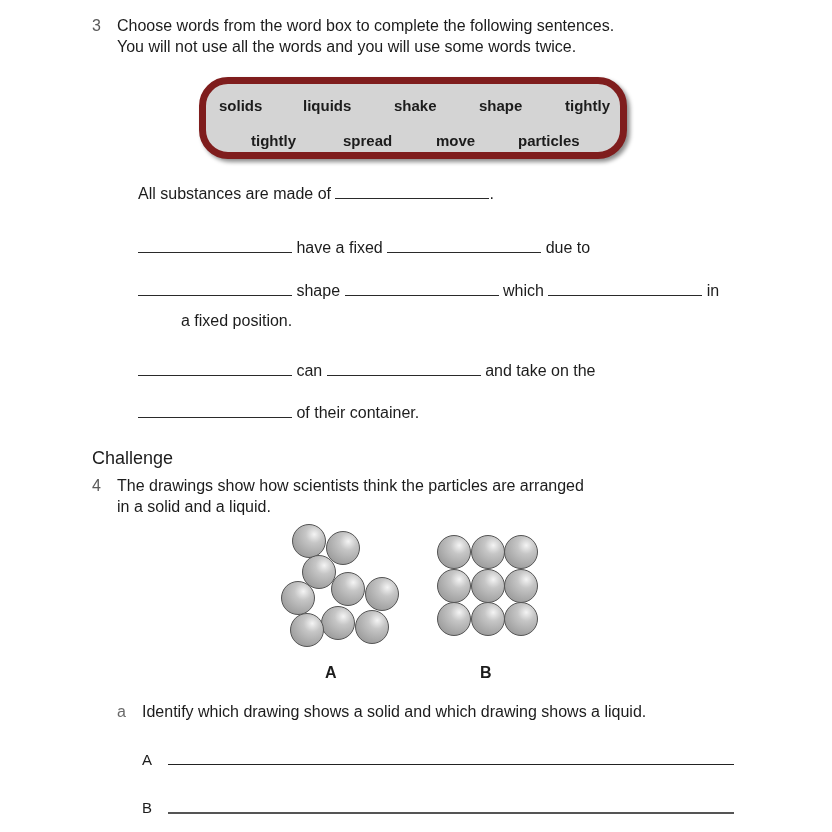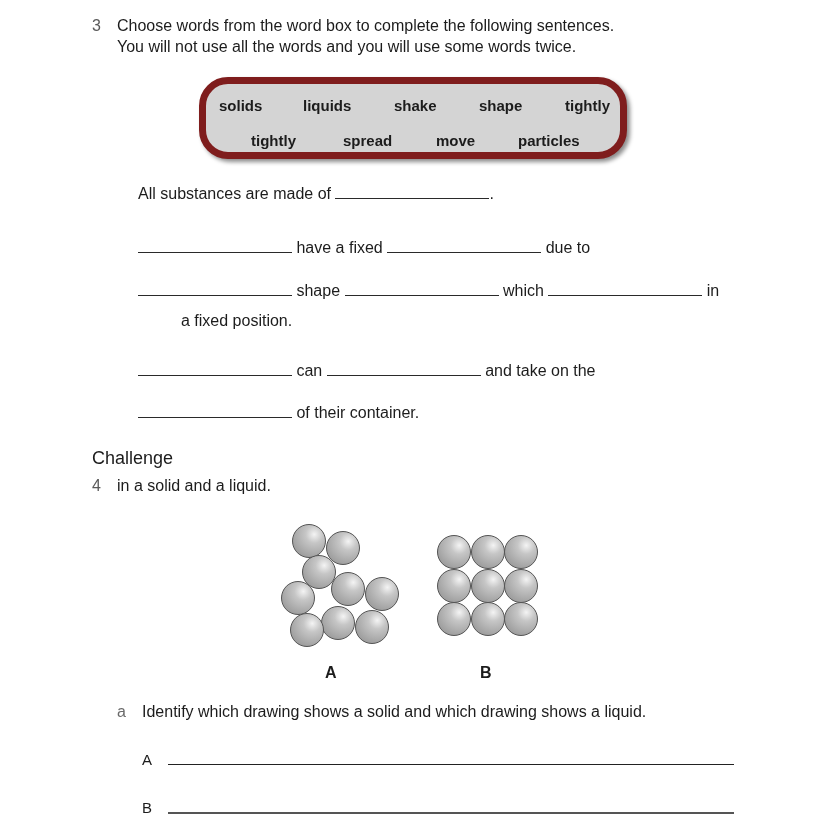--- a/index.html
+++ b/index.html
@@ -71,20 +71,21 @@
 <div class="sline" style="top:310px;margin-left:43px;"><span>a fixed position.</span></div>
 
 <div class="sline" style="top:360px;"><span class="blank"></span> <span>can</span> <span class="blank"></span> <span>and take on the</span></div>
 
 <div class="sline" style="top:402px;"><span class="blank"></span> <span>of their container.</span></div>
 
 <div class="abs heading" style="left:92px; top:447px;">Challenge</div>
 
 <div class="abs num" style="left:92px; top:475px;">4</div>
 <div class="abs para" style="left:117px; top:475px;">
+  <div>The drawings show how scientists think the particles are arranged</div>
   <div>in a solid and a liquid.</div>
 </div>
 
 <svg class="particles" viewBox="0 0 290 140">
   <defs>
     <radialGradient id="ball" cx="0.66" cy="0.3" r="0.75">
       <stop offset="0" stop-color="#f4f4f4"></stop>
       <stop offset="0.35" stop-color="#c6c6c6"></stop>
       <stop offset="1" stop-color="#9c9c9c"></stop>
     </radialGradient>

